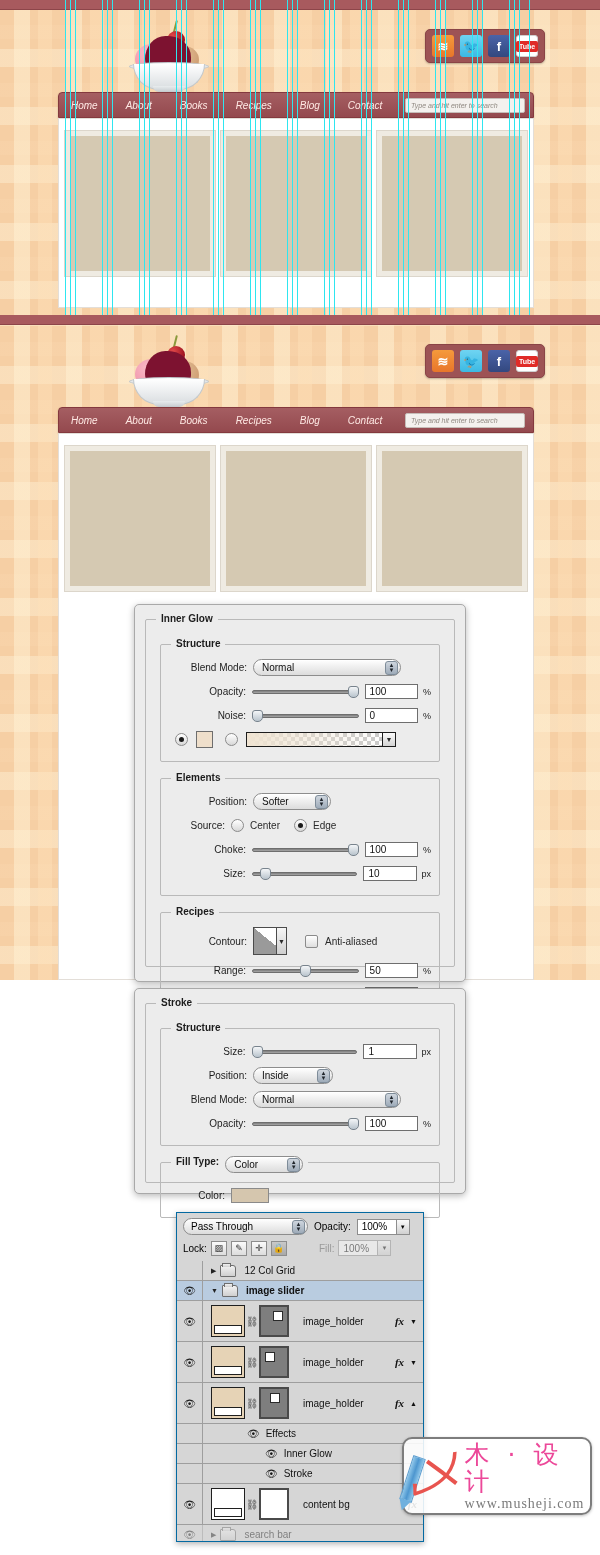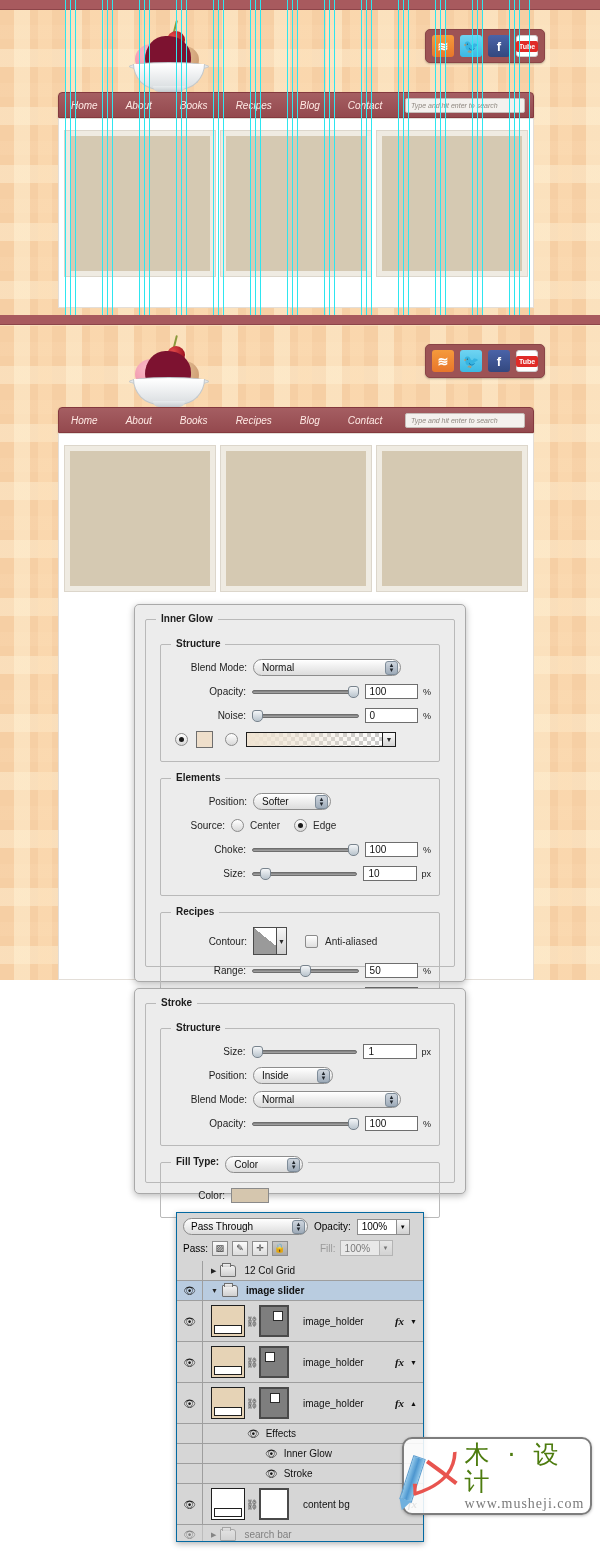--- a/index.html
+++ b/index.html
@@ -341,21 +341,21 @@
     position: absolute; left: -4px; top: 8px; width: 13px; height: 46px;
     background: linear-gradient(90deg,#8fc7ea,#4d96cf,#8fc7ea);
     transform: rotate(18deg); border: 1px solid #5f9fd0;
   }
   .wm-pencil:after {
     content:''; position:absolute; left:-1px; bottom:-11px;
     border-left: 6.5px solid transparent; border-right: 6.5px solid transparent;
     border-top: 11px solid #6fb0de;
   }
   .wm-text { display: flex; flex-direction: column; }
-  .wm-cn { font-size: 25px; color: #4d7c0f; letter-spacing: 5px; font-family: "DejaVu Sans", sans-serif; line-height: 1.1; }
+  .wm-cn { font-size: 25px; color: #ec4899; letter-spacing: 5px; font-family: "DejaVu Sans", sans-serif; line-height: 1.1; }
   .wm-url { font-size: 14px; color: #7a7a7a; letter-spacing: 1px; font-family: "Liberation Serif", serif; }
 </style>
 </head>
 <body>
 
 <div class="plaid" style="top:0;height:315px;"></div>
 <div class="topstrip" style="top:0;"></div>
 
 <div class="site" style="top:0;height:315px;">
   <div class="logo-wrap">
@@ -708,21 +708,21 @@
         </span>
     </div>
     <span class="lp-opc">Opacity:</span>
     <div style="display:flex;">
       <div class="lp-num">100%</div>
       <div class="lp-numarrow">▼</div>
     </div>
   </div>
 
   <div class="lp-lock">
-    <span style="font-size:10px;">Pass:</span>
+    <span style="font-size:10px;">Lock:</span>
     <div class="lockbtn">▨</div>
     <div class="lockbtn">✎</div>
     <div class="lockbtn">✛</div>
     <div class="lockbtn active">🔒</div>
     <span style="font-size:10px;margin-left:28px;color:#9a9a9a;">Fill:</span>
     <div style="display:flex;opacity:0.45;">
       <div class="lp-num">100%</div>
       <div class="lp-numarrow">▼</div>
     </div>
   </div>

